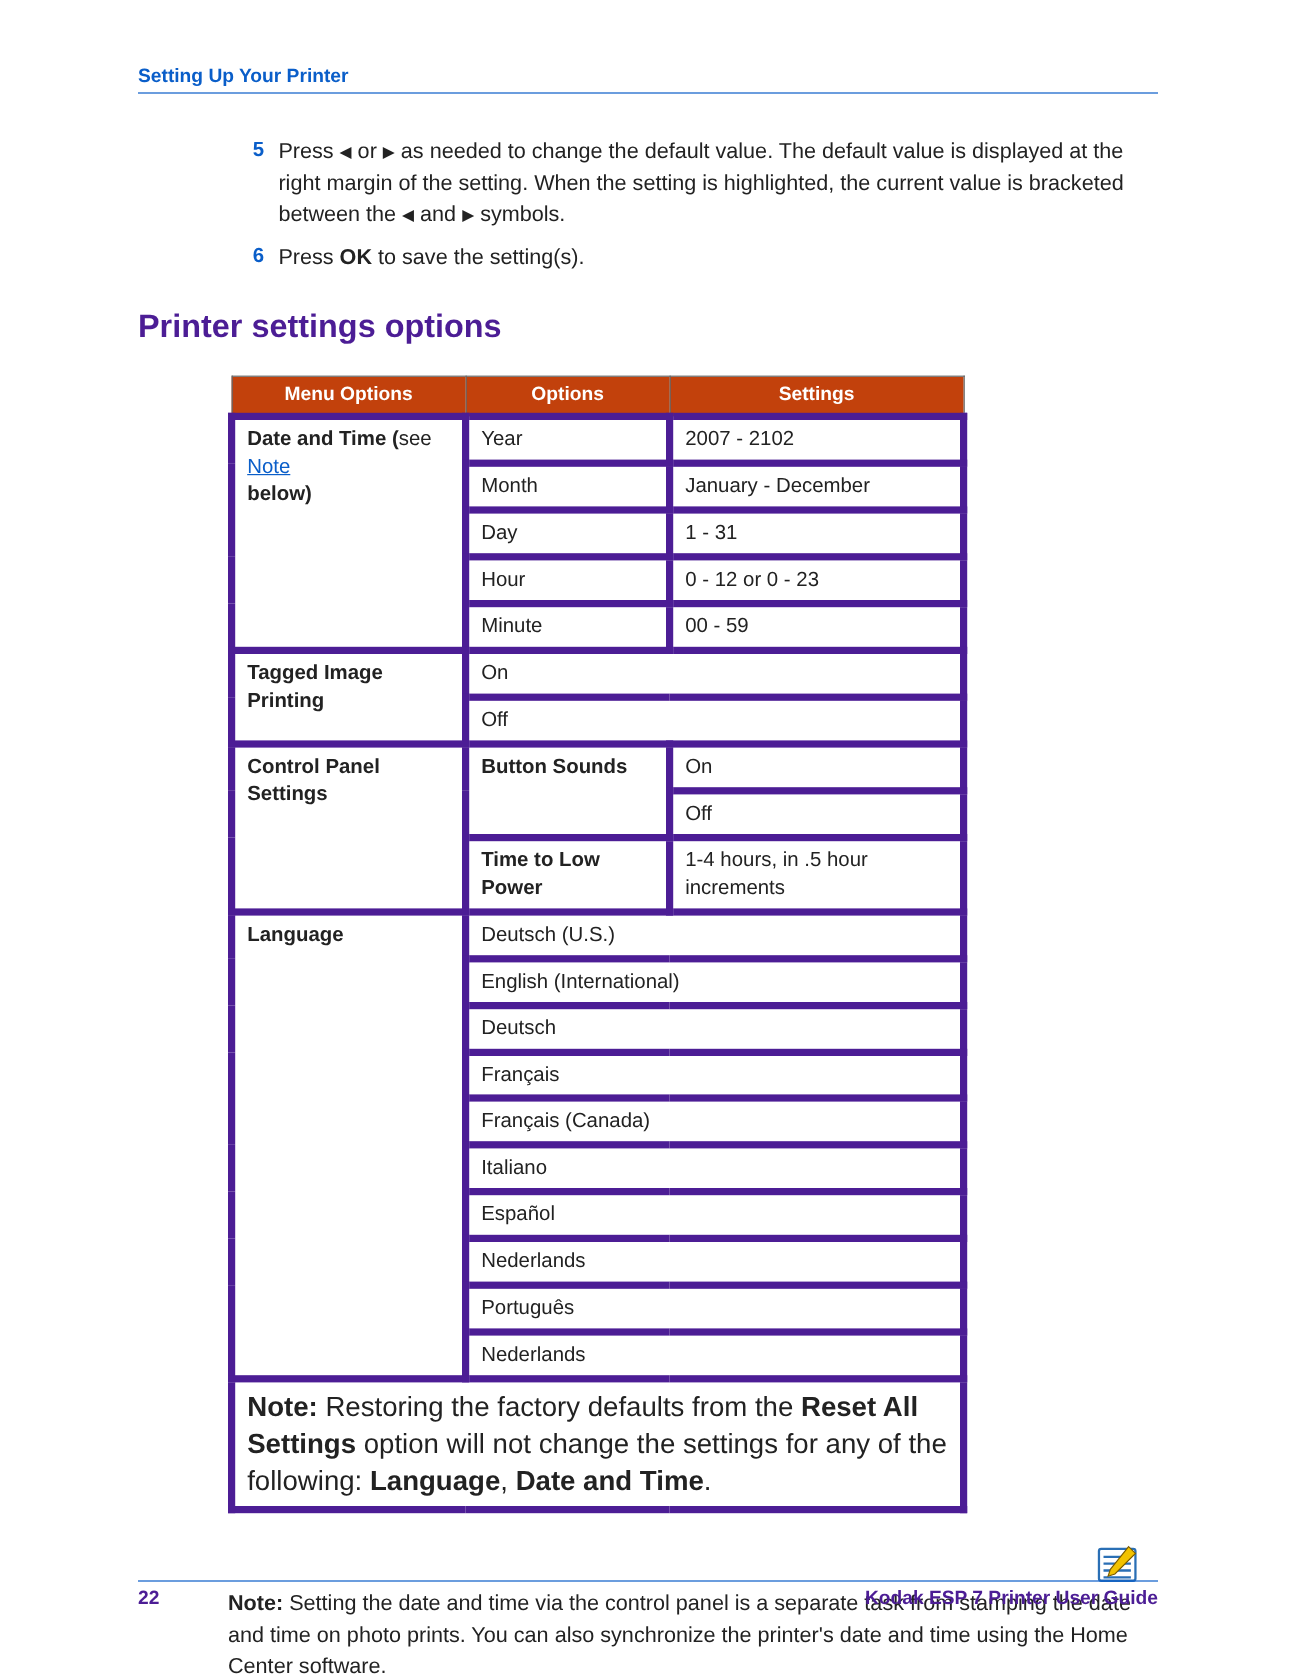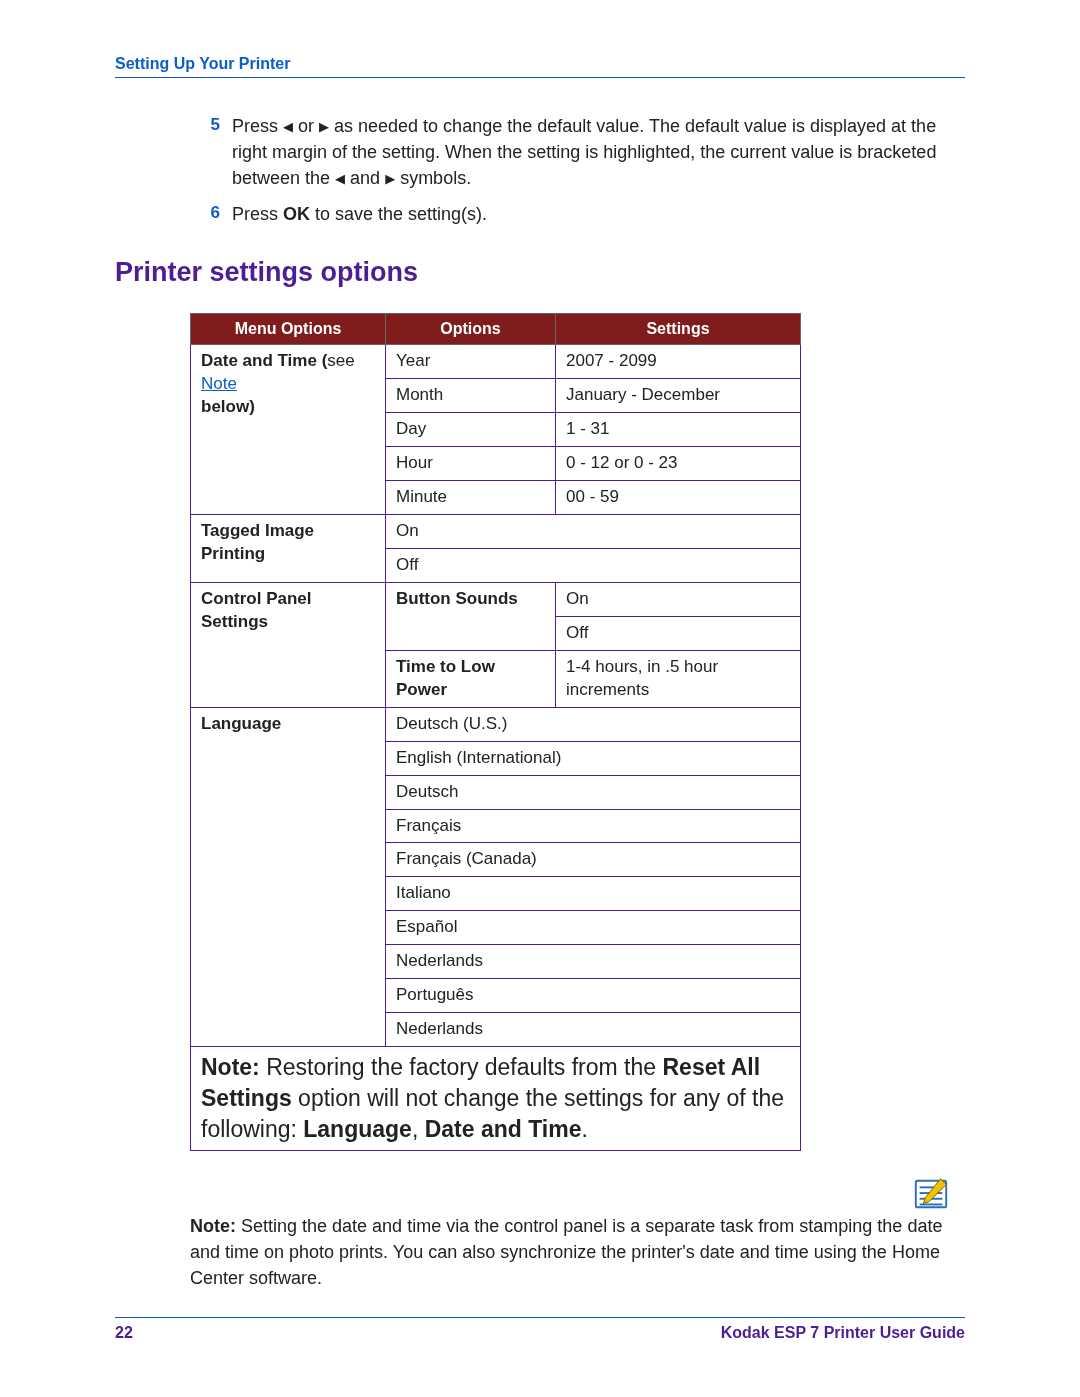--- a/index.html
+++ b/index.html
@@ -54,30 +54,30 @@
     color: #4c1d95;
   }
   table.opts {
     border-collapse: collapse;
     width: 610px;
     margin-left: 75px;
     font-size: 17px;
     table-layout: fixed;
   }
   table.opts th {
-    background: #7f1d1d;
+    background: #c2410c;
     color: #fff;
     font-weight: bold;
     text-align: center;
     padding: 6px 10px;
     border: 1px solid #666;
     font-size: 16px;
   }
   table.opts td {
-    border: 1px solid #4c1d95;
+    border: 6px solid #4c1d95;
     padding: 5px 10px;
     vertical-align: top;
     line-height: 1.35;
   }
   .col-menu { width: 195px; }
   .col-opt  { width: 170px; }
   .col-set  { width: 245px; }
   .link-blue { color: #0a5ec9; text-decoration: underline; }
   .note-row td { font-size: 23px; }
   .note-block {
@@ -143,21 +143,21 @@
       <th>Menu Options</th>
       <th>Options</th>
       <th>Settings</th>
     </tr>
 
     <tr>
       <td rowspan="5">
         <b><span>Date and Time </span><span>(</span></b><span>see </span><span class="link-blue">Note</span><br><b><span>below</span><span>)</span></b>
       </td>
       <td>Year</td>
-      <td>2007 - 2099</td>
+      <td>2007 - 2102</td>
     </tr>
     <tr>
           <td>Month</td>
           <td>January - December</td>
         </tr>
     <tr>
           <td>Day</td>
           <td>1 - 31</td>
         </tr>
     <tr>

